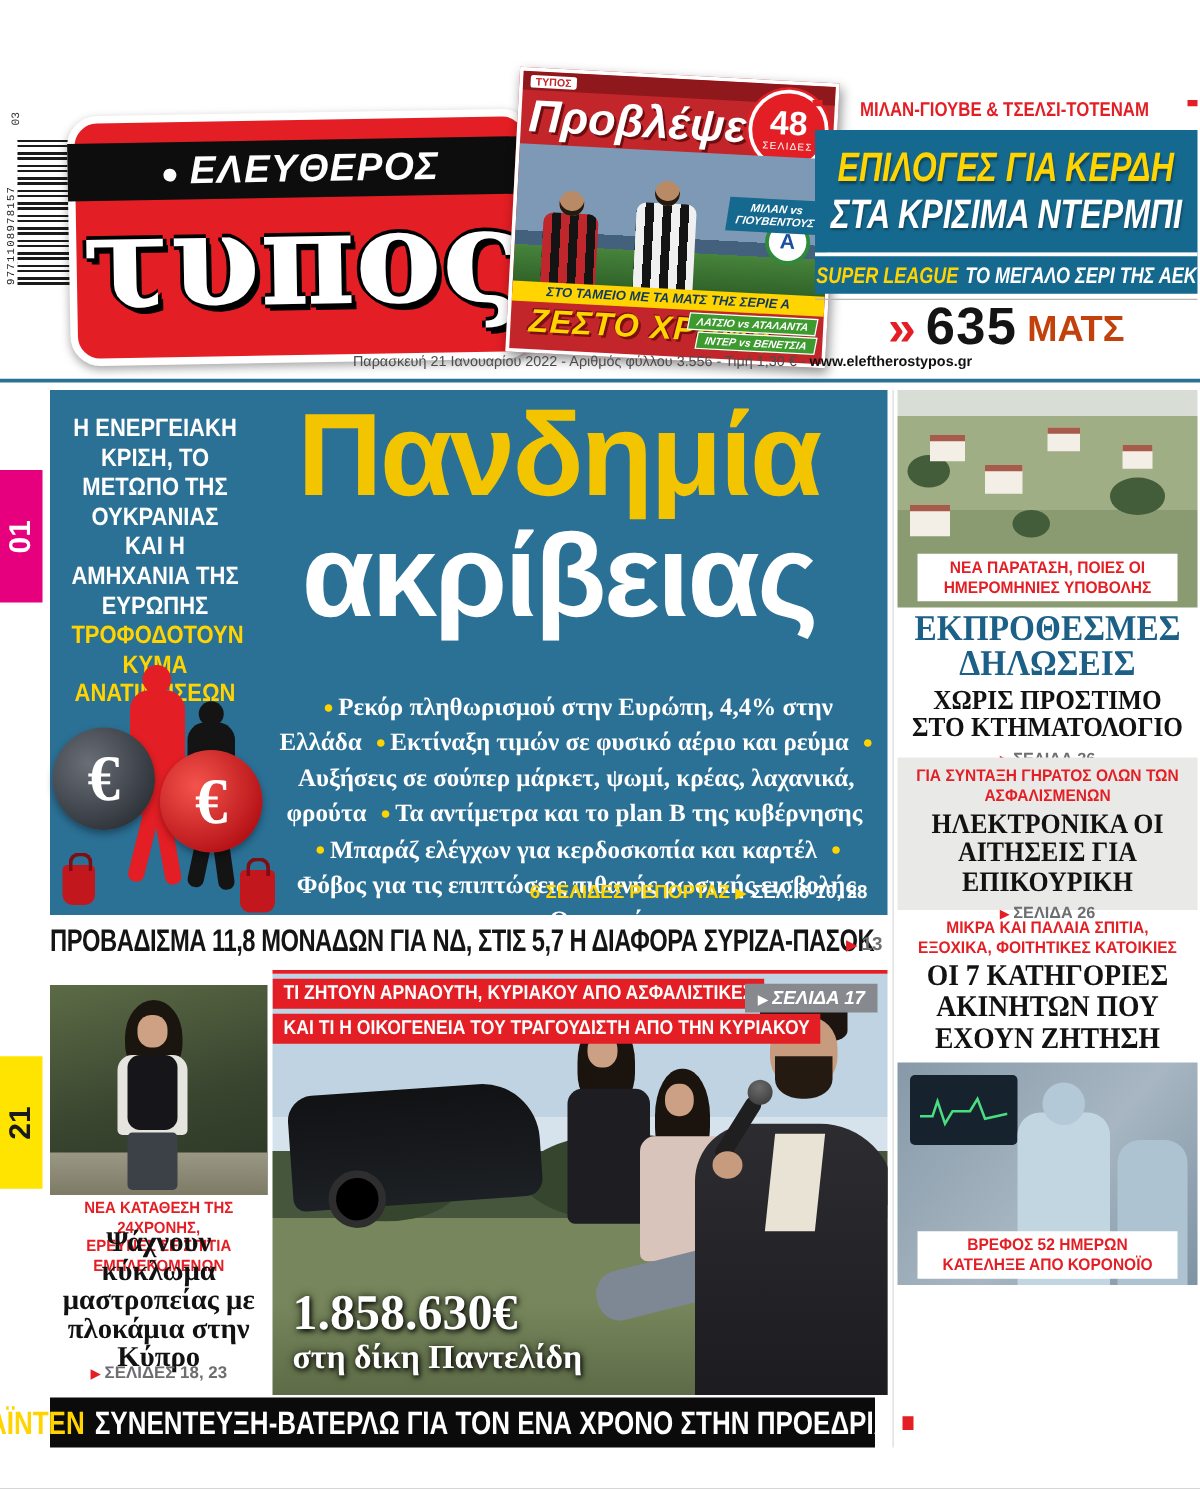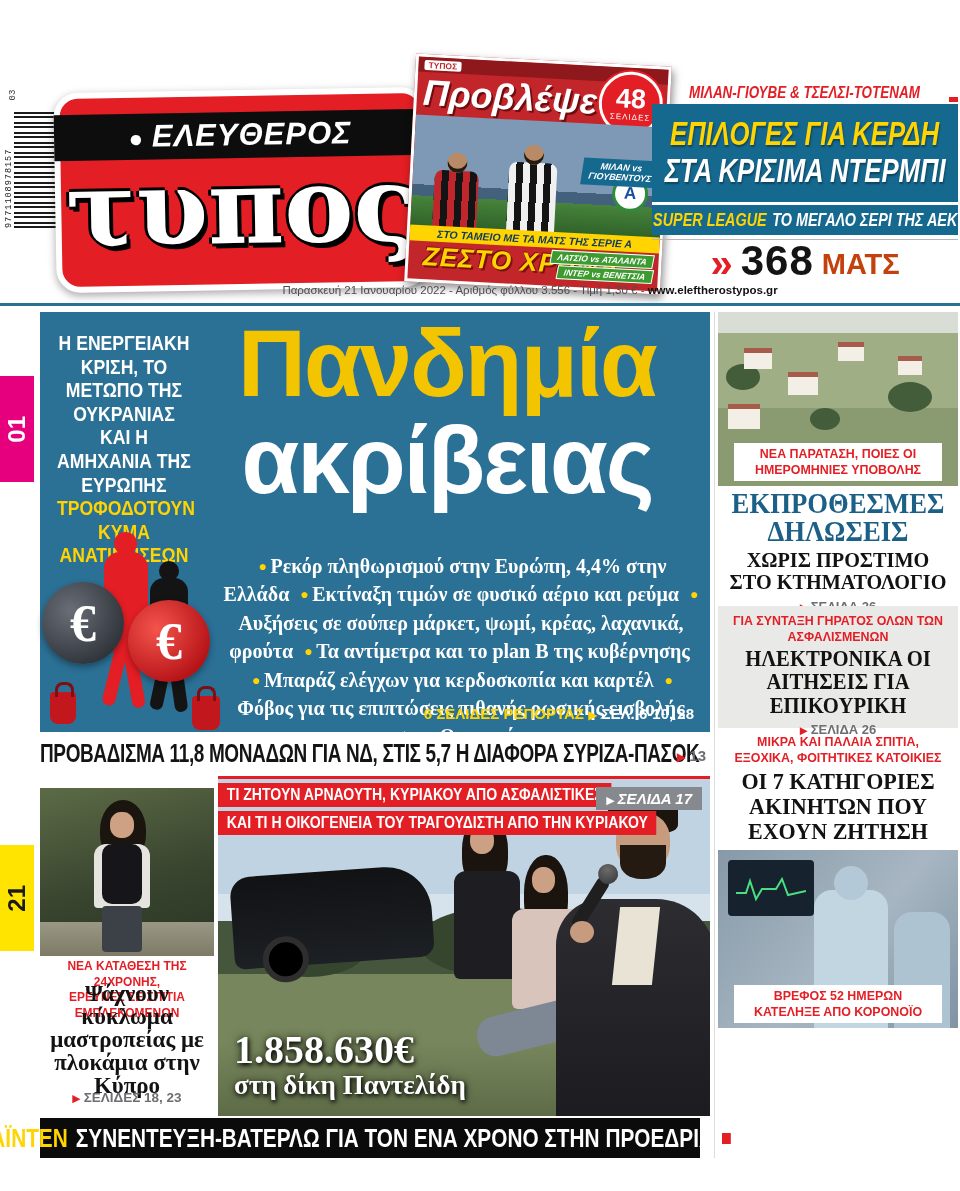--- a/index.html
+++ b/index.html
@@ -54,21 +54,21 @@
              font-size:9px;line-height:1.15;padding:3px 7px;text-align:center;transform:skewX(-6deg);}
   #magazine .ystrip{position:absolute;left:0;right:0;top:168px;height:16px;background:#ffd400;color:#12395c;
                     font-style:italic;font-weight:bold;font-size:10.5px;display:flex;align-items:center;justify-content:center;}
   #magazine .zesto{position:absolute;left:0;right:0;top:184px;text-align:center;color:#ffd400;
                    font-style:italic;font-weight:bold;font-size:26px;letter-spacing:1px;
                    text-shadow:2px 2px 0 #7a1010,-1px -1px 0 #7a1010;}
   #magazine .gban{position:absolute;right:5px;background:#3c9a2f;border:1px solid #fff;color:#fff;
                   font-style:italic;font-weight:bold;font-size:8.5px;padding:1px 6px;transform:skewX(-8deg);}
 
   
-  #ribbon{left:650px;top:80px;width:308px;height:22px;display:flex;align-items:flex-end;justify-content:center;gap:8px;font-style:italic;}
+  #ribbon{left:650px;top:80px;width:308px;height:22px;display:flex;align-items:flex-start;justify-content:center;gap:8px;}
   #ribbon .t{color:#e31e24;font-weight:bold;font-size:16px;white-space:nowrap;display:inline-block;
              transform:scaleX(.84);}
   #ribbon::before,#ribbon::after{content:"";width:24px;height:5px;background:#e31e24;}
   #promobox{left:652px;top:104px;width:306px;height:98px;background:#15688e;display:flex;flex-direction:column;
             align-items:center;justify-content:center;}
   #promobox .l1{color:#ffd400;}
   #promobox .l2{color:#fff;}
   #promobox div{font-style:italic;font-weight:bold;font-size:33px;line-height:1.12;white-space:nowrap;
                 transform:scaleX(.78);text-shadow:1px 2px 2px rgba(0,0,0,.35);}
   #promostrip{left:652px;top:202px;width:306px;height:30px;background:#15688e;border-top:3px solid #fff;
@@ -277,21 +277,21 @@
   </div>
   <div class="abs" id="promostrip">
     <span class="in">
       <span class="a">SUPER LEAGUE</span>
       <span class="b">ΤΟ ΜΕΓΑΛΟ ΣΕΡΙ ΤΗΣ ΑΕΚ</span>
     </span>
   </div>
   <div class="abs" id="prule"></div>
   <div class="abs" id="countrow">
     <span class="pre">»</span>
-    <span class="num">368</span>
+    <span class="num">635</span>
     <span class="suf">ΜΑΤΣ</span>
   </div>
 
   <div class="abs" id="dateline">
     <span>Παρασκευή 21 Ιανουαρίου 2022 - Αριθμός φύλλου 3.556 - Τιμή 1,30 € - </span><b>www.eleftherostypos.gr</b>
   </div>
   <div class="abs" id="bluehr"></div>
 
   <div class="abs etag" id="etag1">
     <span>01</span>

